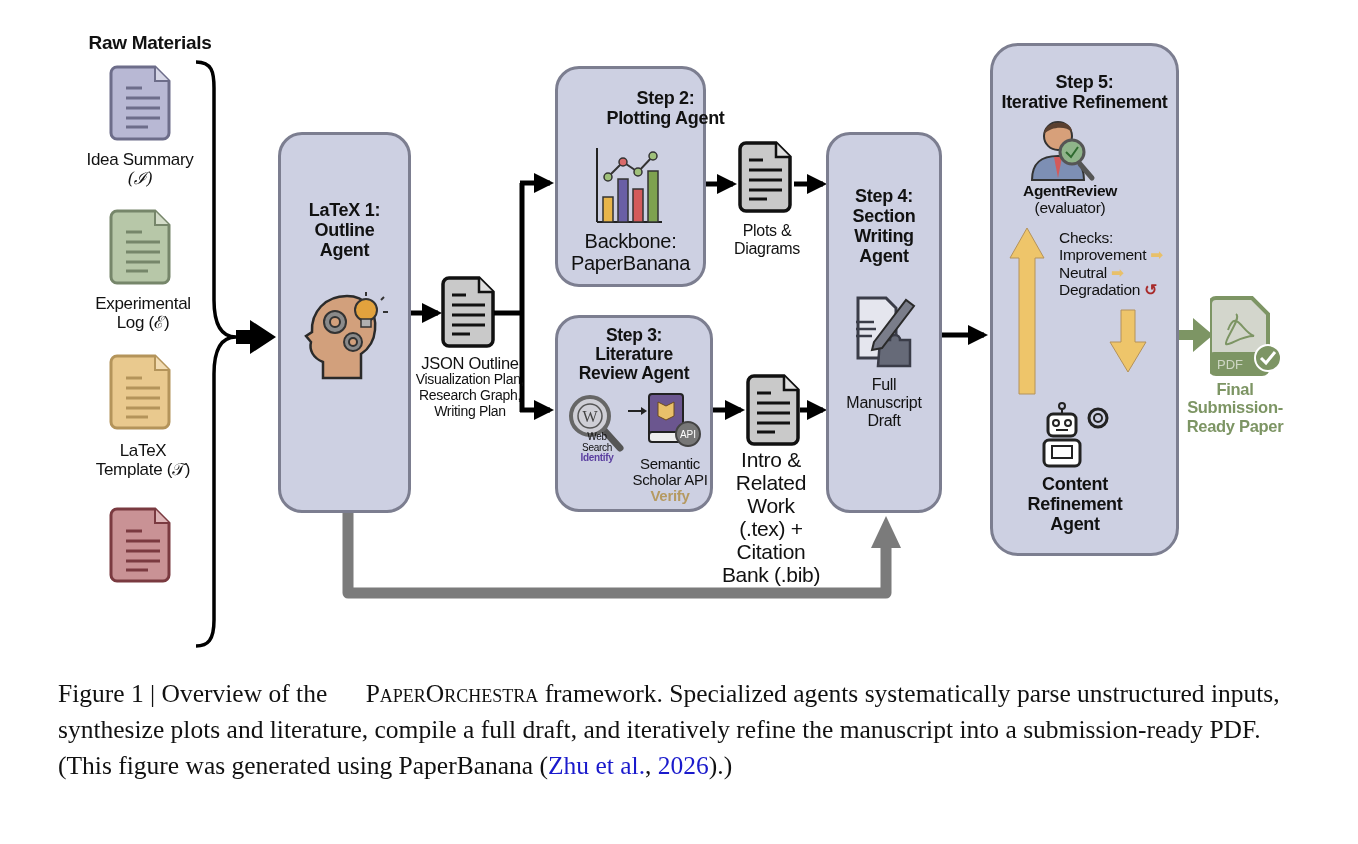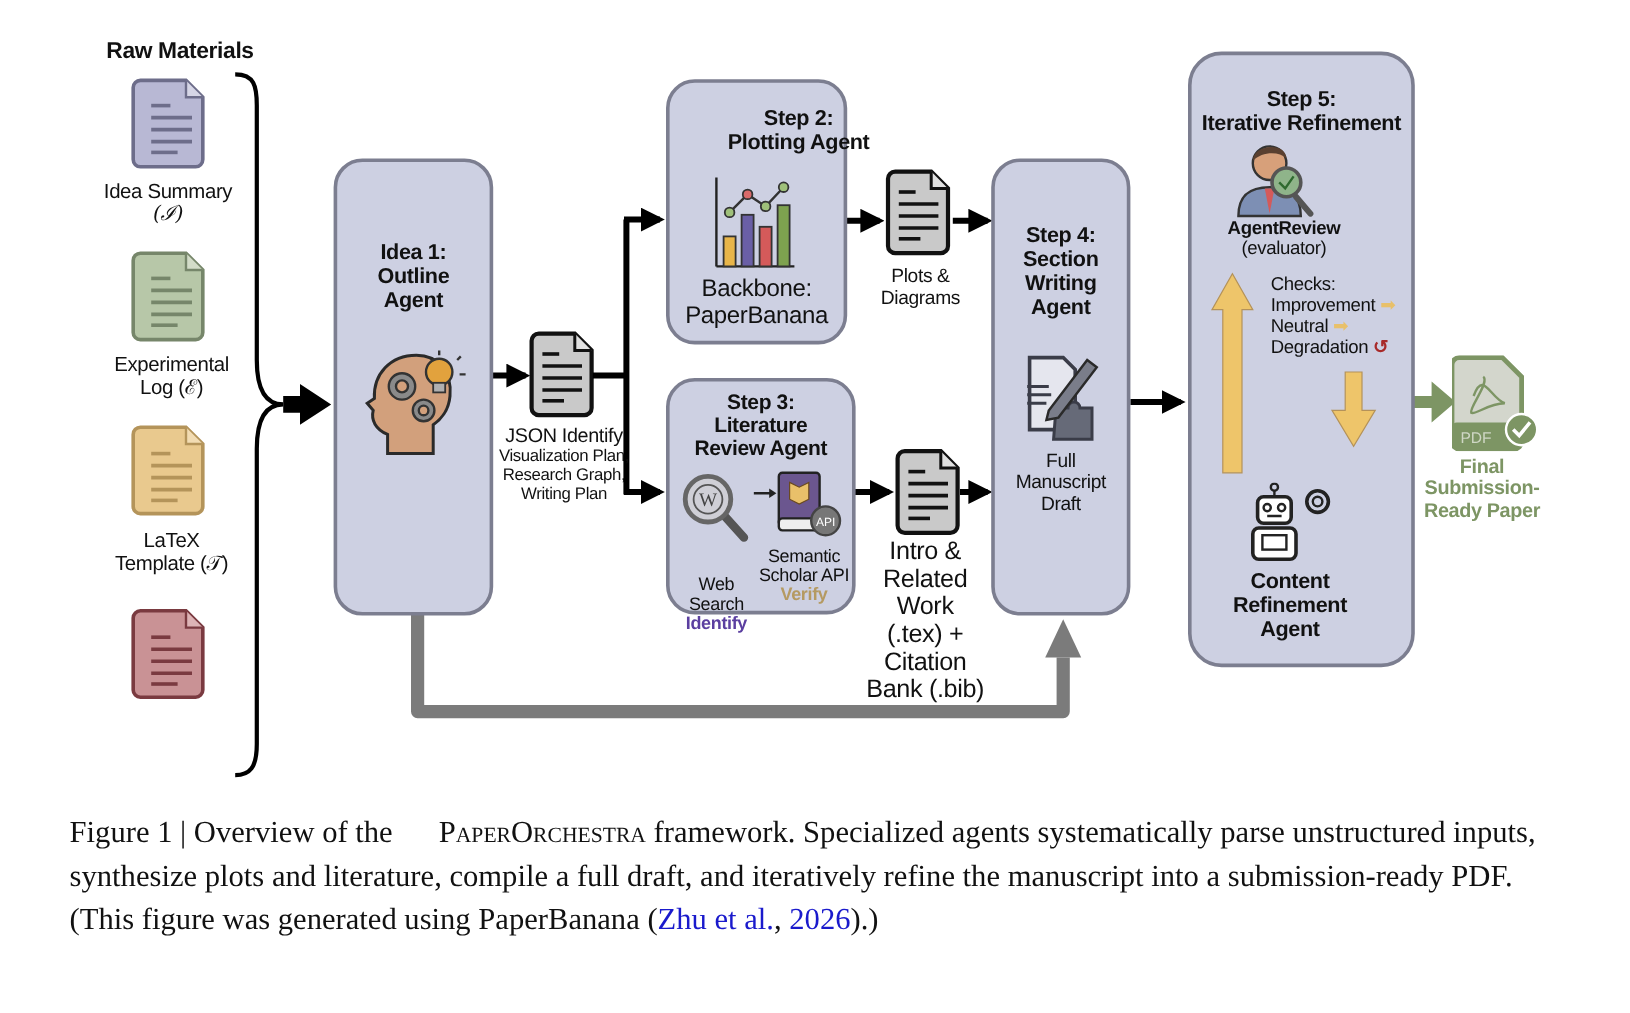--- a/index.html
+++ b/index.html
@@ -141,41 +141,41 @@
   <div class="lbl" style="left:60px;top:294px;width:166px;font-size:17px;text-align:center;">
     <div>Experimental</div>
     <div>Log (ℰ)</div>
   </div>
   <div class="lbl" style="left:60px;top:441px;width:166px;font-size:17px;">
     <div>LaTeX</div>
     <div>Template (𝒯)</div>
   </div>
 
   <div class="lbl bold" style="left:278px;top:200px;width:133px;font-size:18px;">
-    <div>Idea 1:</div>
+    <div>LaTeX 1:</div>
     <div>Outline</div>
     <div>Agent</div>
   </div>
   <svg style="position:absolute;left:303px;top:290px" width="90" height="90" viewBox="0 0 90 90">
     <path d="M20,88 L20,72 C10,68 6,60 8,52 L3,46 L9,42 C8,22 22,6 44,6 C62,6 74,20 72,40 C71,52 64,60 58,64 L58,88 z" fill="#d2a07c" stroke="#2a2a2a" stroke-width="2.5"></path>
     <circle cx="32" cy="32" r="11" fill="#8a8a8a" stroke="#333" stroke-width="2"></circle>
       <circle cx="32" cy="32" r="5" fill="#d2a07c" stroke="#333" stroke-width="2"></circle>
     <circle cx="50" cy="52" r="9" fill="#8a8a8a" stroke="#333" stroke-width="2"></circle>
       <circle cx="50" cy="52" r="4" fill="#d2a07c" stroke="#333" stroke-width="2"></circle>
     <circle cx="63" cy="20" r="11" fill="#e2a23d" stroke="#333" stroke-width="2"></circle>
     <rect x="58" y="29" width="10" height="8" fill="#b0b0b0" stroke="#333" stroke-width="1.5"></rect>
     <g stroke="#333" stroke-width="2">
         <line x1="63" y1="2" x2="63" y2="6"></line>
         <line x1="78" y1="10" x2="81" y2="7"></line>
         <line x1="80" y1="22" x2="85" y2="22"></line>
       </g>
   </svg>
 
   <div class="lbl" style="left:400px;top:354px;width:140px;">
-    <div style="font-size:16.5px;">JSON Identify</div>
+    <div style="font-size:16.5px;">JSON Outline</div>
     <div style="font-size:14px;">Visualization Plan,</div>
     <div style="font-size:14px;">Research Graph,</div>
     <div style="font-size:14px;">Writing Plan</div>
   </div>
 
   <div class="lbl bold" style="left:555px;top:88px;width:151px;font-size:18px;padding-left:35px;">
     <div>Step 2:</div>
     <div>Plotting Agent</div>
   </div>
   <svg style="position:absolute;left:592px;top:146px" width="76" height="80" viewBox="0 0 76 80">
@@ -215,21 +215,21 @@
     <line x1="0" y1="5" x2="15" y2="5" stroke="#222" stroke-width="2"></line>
       <path d="M13,1 L19,5 L13,9 z" fill="#222"></path>
   </svg>
   <svg style="position:absolute;left:646px;top:392px" width="56" height="62" viewBox="0 0 56 62">
     <rect x="3" y="2" width="34" height="44" rx="3" fill="#6b568f" stroke="#222" stroke-width="2"></rect>
     <rect x="3" y="40" width="34" height="10" rx="3" fill="#eee" stroke="#222" stroke-width="2"></rect>
     <path d="M12,10 L20,14 L28,10 L28,24 L20,28 L12,24 z" fill="#e9c06a" stroke="#6b4a20" stroke-width="1"></path>
     <circle cx="42" cy="42" r="12" fill="#777" stroke="#444" stroke-width="2"></circle>
     <text x="42" y="46" text-anchor="middle" font-family="Liberation Sans, sans-serif" font-size="10" fill="#fff">API</text>
   </svg>
-  <div class="lbl" style="left:562px;top:480px;width:70px;font-size:15px;line-height:1.05;">
+  <div class="lbl" style="left:562px;top:432px;width:70px;font-size:10px;line-height:1.05;">
     <div>Web</div>
     <div>Search</div>
     <div class="bold" style="color:#5b3fa0;">Identify</div>
   </div>
   <div class="lbl" style="left:628px;top:456px;width:84px;font-size:15px;line-height:1.05;">
     <div>Semantic</div>
     <div>Scholar API</div>
     <div class="bold" style="color:#b59a62;">Verify</div>
   </div>
   <div class="lbl" style="left:712px;top:448px;width:118px;font-size:21px;line-height:1.1;">

